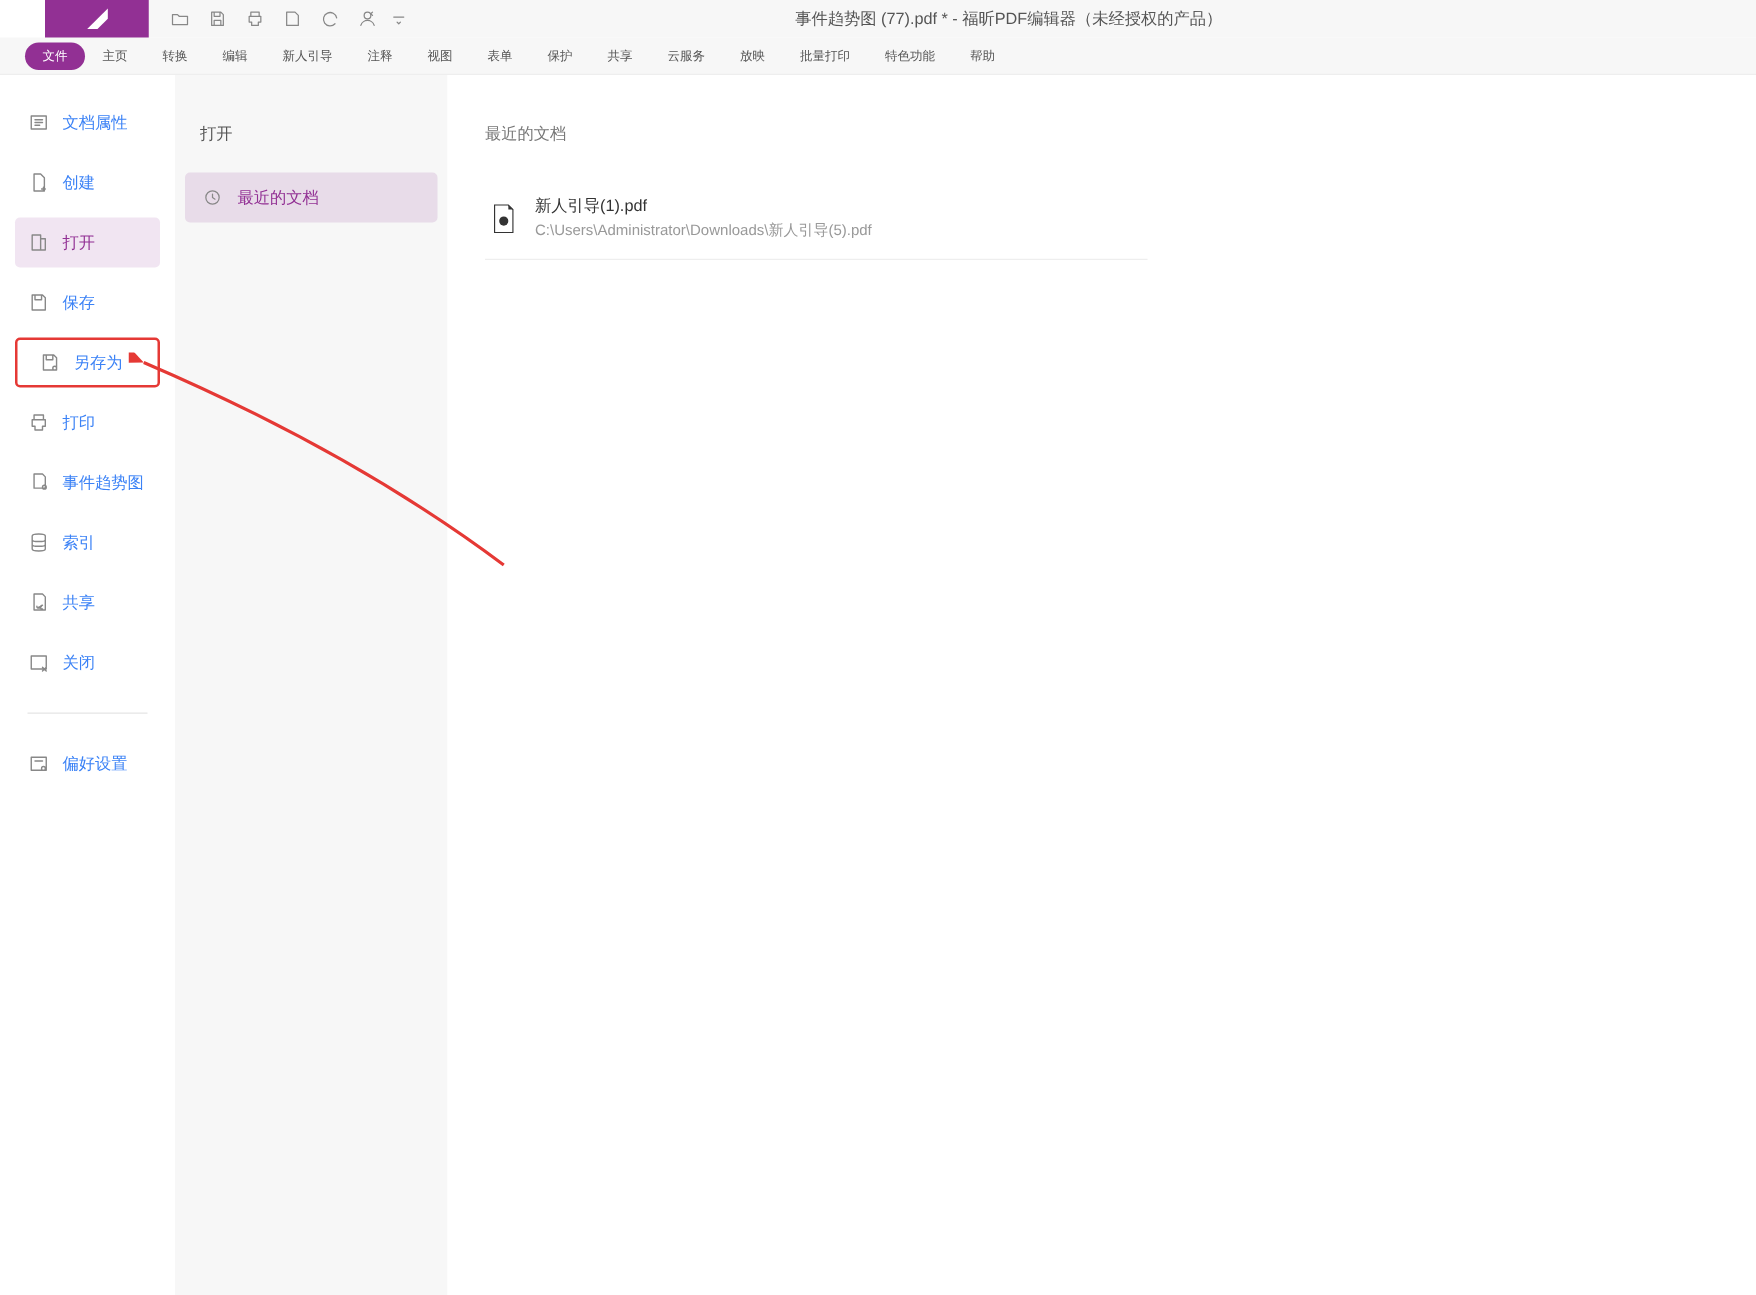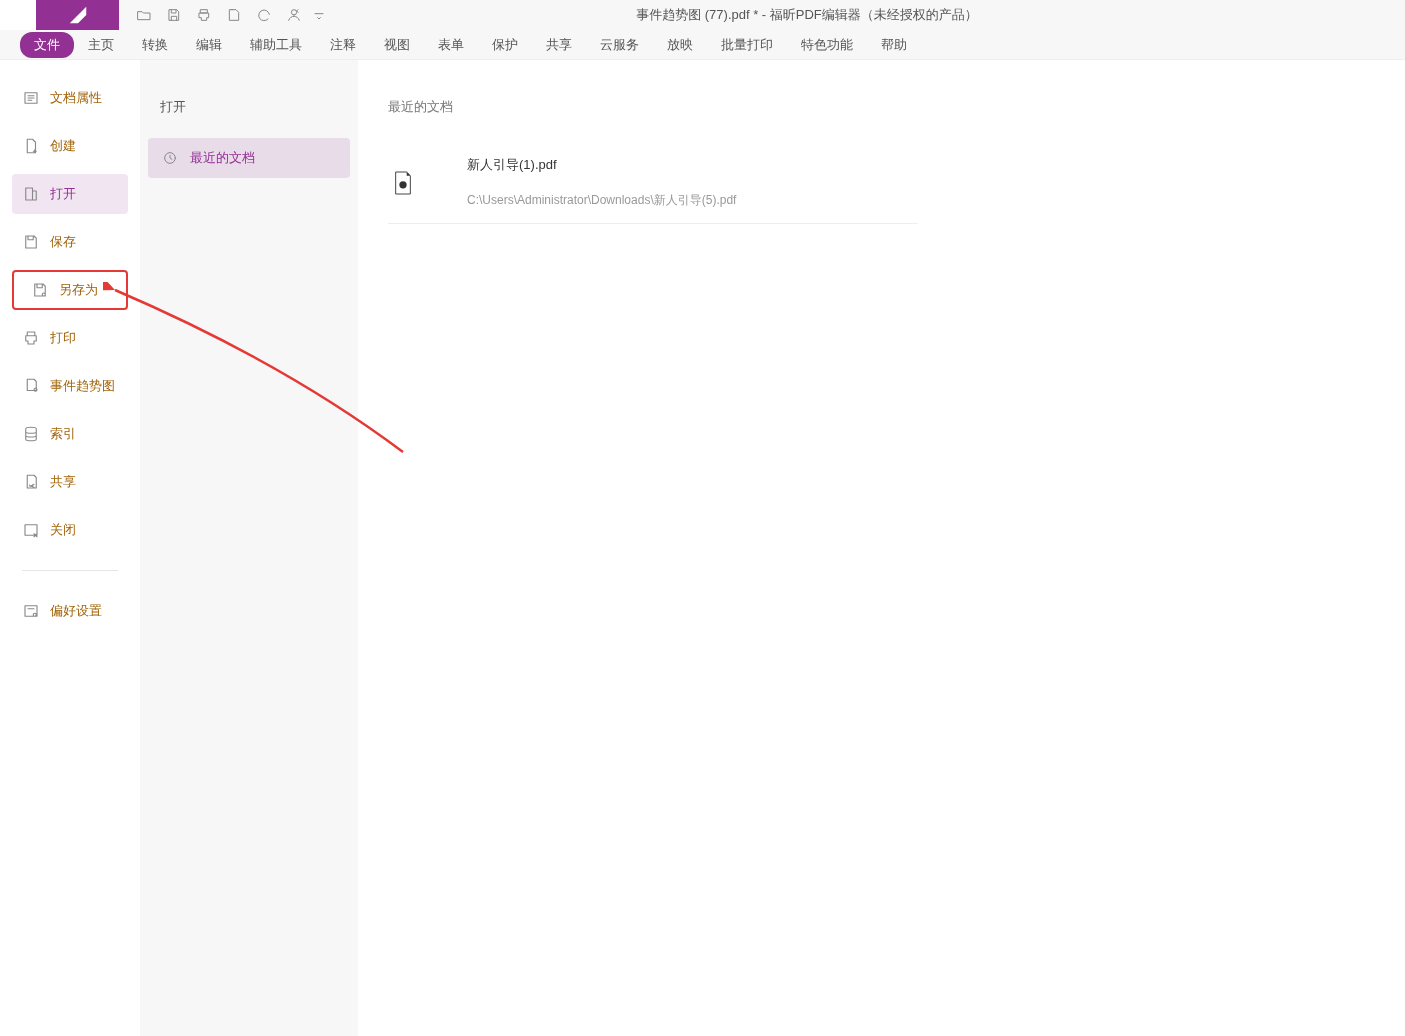--- a/index.html
+++ b/index.html
@@ -7,46 +7,46 @@
 
 .titlebar { height: 30px; background: #f7f7f7; display: flex; align-items: center; margin-left: 36px; }
 .logo-box { width: 83px; height: 30px; background: #923094; display: flex; align-items: center; justify-content: center; }
 .logo-box svg { width: 22px; height: 22px; }
 .qat { display: flex; align-items: center; gap: 0; padding-left: 10px; }
 .qat-btn { width: 30px; height: 30px; display: flex; align-items: center; justify-content: center; color: #888; cursor: pointer; }
 .qat-btn svg { width: 16px; height: 16px; }
 .title-text { flex: 1; text-align: center; color: #555; font-size: 13px; padding-right: 120px; }
 
 .ribbon { height: 30px; background: #f7f7f7; display: flex; align-items: center; padding-left: 20px; gap: 0; border-bottom: 1px solid #eee; }
-.ribbon-tab { padding: 4px 14px; font-size: 13px; color: #555; cursor: pointer; border-radius: 12px; }
+.ribbon-tab { padding: 4px 14px; font-size: 10px; color: #555; cursor: pointer; border-radius: 12px; }
 .ribbon-tab.active { background: #923094; color: #fff; }
 
 .workspace { display: flex; height: calc(100% - 60px); }
 
 .file-menu { width: 140px; background: #fff; padding: 18px 12px 0 12px; }
-.fm-item { height: 40px; display: flex; align-items: center; gap: 10px; padding: 0 10px; margin-bottom: 8px; border-radius: 4px; font-size: 13px; color: #a16207; cursor: pointer; }
+.fm-item { height: 40px; display: flex; align-items: center; gap: 10px; padding: 0 10px; margin-bottom: 8px; border-radius: 4px; font-size: 13px; color: #3b82f6; cursor: pointer; }
 .fm-item.active { background: #f1e5f2; color: #923094; }
 .fm-item.highlight { border: 2px solid #e53935; padding-left: 17px; }
 .fm-item svg { width: 18px; height: 18px; flex-shrink: 0; }
 .fm-item.active svg { stroke: #923094; }
 .fm-divider { height: 1px; background: #e5e5e5; margin: 20px 10px; }
 
 .sub-panel { width: 218px; background: #f7f7f7; padding: 38px 8px 0 8px; }
 .sp-title { font-size: 13px; color: #555; padding: 0 12px 22px 12px; }
 .sp-item { height: 40px; display: flex; align-items: center; gap: 12px; padding: 0 14px; margin-bottom: 10px; border-radius: 4px; font-size: 13px; color: #555; cursor: pointer; }
 .sp-item.active { background: #e8dce9; color: #923094; }
 .sp-item svg { width: 16px; height: 16px; }
 .sp-item.active svg { stroke: #923094; }
 
 .content { flex: 1; background: #fff; padding: 38px 30px; position: relative; }
 .ct-title { font-size: 13px; color: #777; margin-bottom: 32px; }
 .ct-section { font-size: 13px; color: #777; margin-bottom: 14px; }
 .recent-row { display: flex; align-items: center; gap: 14px; padding: 8px 4px 14px 4px; border-bottom: 1px solid #eee; width: 530px; cursor: pointer; }
 .file-ico { width: 22px; height: 26px; }
-.file-meta { display: flex; flex-direction: column; gap: 18px; margin-left: 39px; }
+.file-meta { display: flex; flex-direction: column; gap: 2px; }
 .file-name { font-size: 13px; color: #333; }
 .file-path { font-size: 12px; color: #999; }
 
 .arrow-svg { position: absolute; left: -255px; top: 222px; pointer-events: none; }
 
 .icon-stroke { fill: none; stroke: #888; stroke-width: 1.5; stroke-linecap: round; stroke-linejoin: round; }
 </style>
 </head>
 <body>
 
@@ -95,21 +95,21 @@
       </div>
   </div>
   <div class="title-text">事件趋势图 (77).pdf * - 福昕PDF编辑器（未经授权的产品）</div>
 </div>
 
 <div class="ribbon">
   <div class="ribbon-tab active">文件</div>
   <div class="ribbon-tab">主页</div>
   <div class="ribbon-tab">转换</div>
   <div class="ribbon-tab">编辑</div>
-  <div class="ribbon-tab">辅助工具</div>
+  <div class="ribbon-tab">新人引导</div>
   <div class="ribbon-tab">注释</div>
   <div class="ribbon-tab">视图</div>
   <div class="ribbon-tab">表单</div>
   <div class="ribbon-tab">保护</div>
   <div class="ribbon-tab">共享</div>
   <div class="ribbon-tab">云服务</div>
   <div class="ribbon-tab">放映</div>
   <div class="ribbon-tab">批量打印</div>
   <div class="ribbon-tab">特色功能</div>
   <div class="ribbon-tab">帮助</div>

